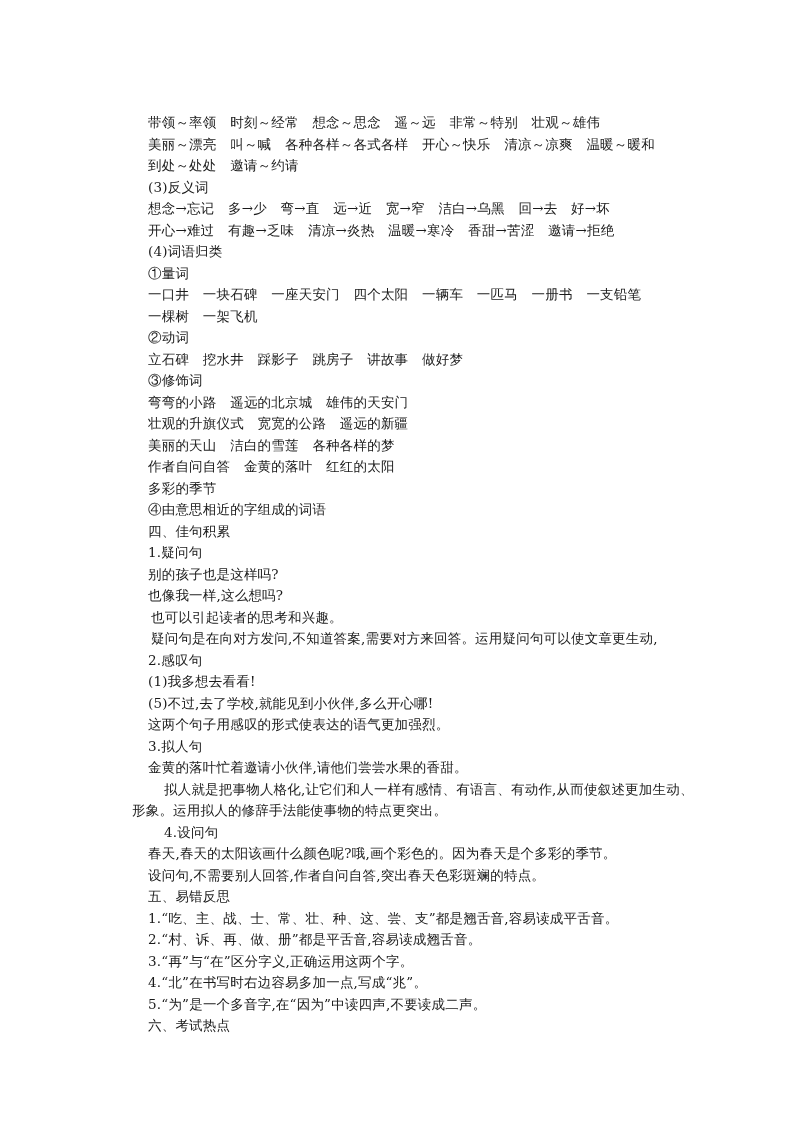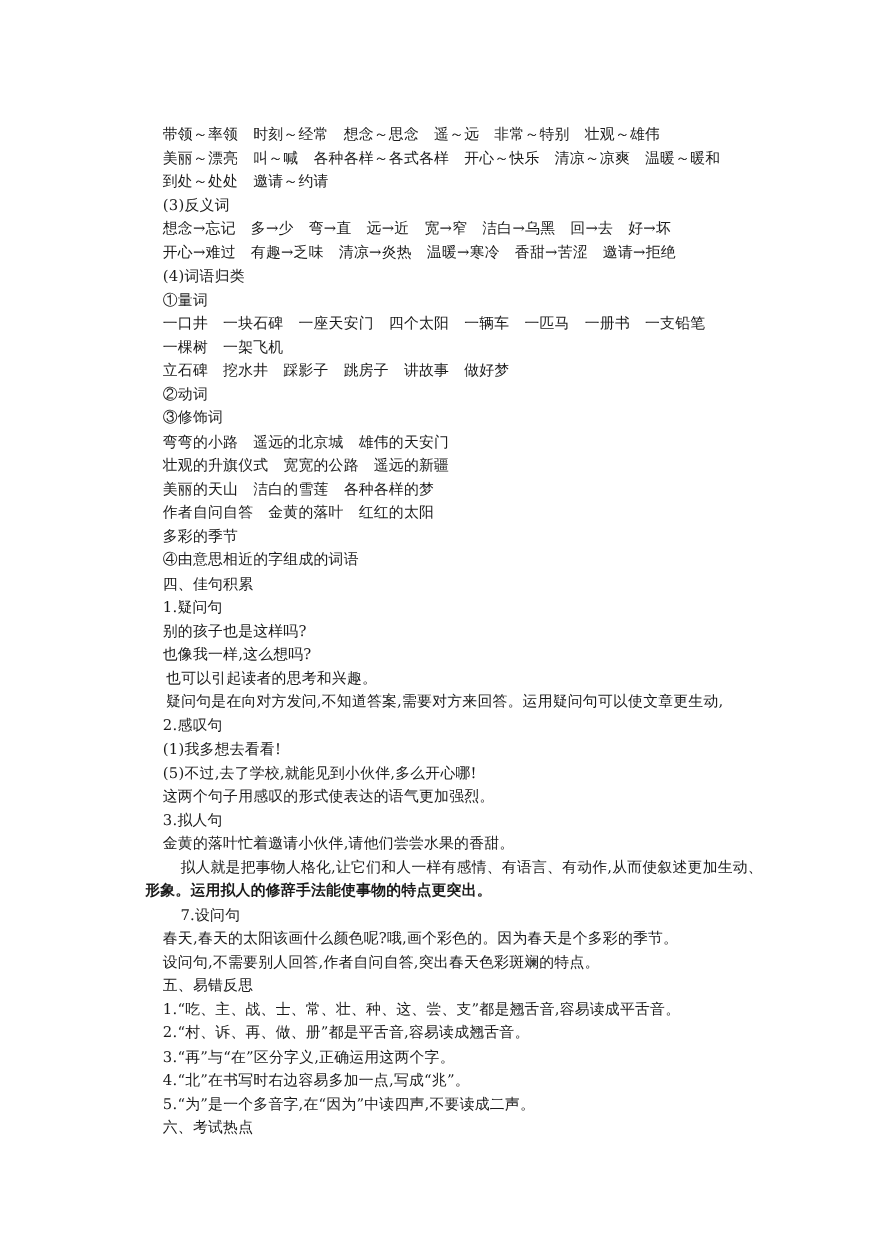--- a/index.html
+++ b/index.html
@@ -24,38 +24,38 @@
     }
     .line {
       height: 21.5px;
       line-height: 21.5px;
       font-size: 13.5px;
       white-space: nowrap;
       letter-spacing: 0.2px;
     }
     .line.indent1 { padding-left: 3px; }
     .line.indent2 { padding-left: 16px; }
-    .line.outdent { margin-left: -16px; font-weight: bold; }
+    .line.outdent { margin-left: -16px; }
   </style>
 </head>
 <body>
 
 <div class="page">
   <div class="line">带领～率领　时刻～经常　想念～思念　遥～远　非常～特别　壮观～雄伟</div>
   <div class="line">美丽～漂亮　叫～喊　各种各样～各式各样　开心～快乐　清凉～凉爽　温暖～暖和</div>
   <div class="line">到处～处处　邀请～约请</div>
   <div class="line">(3)反义词</div>
   <div class="line">想念→忘记　多→少　弯→直　远→近　宽→窄　洁白→乌黑　回→去　好→坏</div>
   <div class="line">开心→难过　有趣→乏味　清凉→炎热　温暖→寒冷　香甜→苦涩　邀请→拒绝</div>
   <div class="line">(4)词语归类</div>
   <div class="line">①量词</div>
   <div class="line">一口井　一块石碑　一座天安门　四个太阳　一辆车　一匹马　一册书　一支铅笔</div>
   <div class="line">一棵树　一架飞机</div>
+  <div class="line">②动词</div>
   <div class="line">立石碑　挖水井　踩影子　跳房子　讲故事　做好梦</div>
-  <div class="line">②动词</div>
   <div class="line">③修饰词</div>
   <div class="line">弯弯的小路　遥远的北京城　雄伟的天安门</div>
   <div class="line">壮观的升旗仪式　宽宽的公路　遥远的新疆</div>
   <div class="line">美丽的天山　洁白的雪莲　各种各样的梦</div>
   <div class="line">作者自问自答　金黄的落叶　红红的太阳</div>
   <div class="line">多彩的季节</div>
   <div class="line">④由意思相近的字组成的词语</div>
   <div class="line">四、佳句积累</div>
   <div class="line">1.疑问句</div>
   <div class="line">别的孩子也是这样吗?</div>
@@ -63,21 +63,21 @@
   <div class="line indent1">也可以引起读者的思考和兴趣。</div>
   <div class="line indent1">疑问句是在向对方发问,不知道答案,需要对方来回答。运用疑问句可以使文章更生动,</div>
   <div class="line">2.感叹句</div>
   <div class="line">(1)我多想去看看!</div>
   <div class="line">(5)不过,去了学校,就能见到小伙伴,多么开心哪!</div>
   <div class="line">这两个句子用感叹的形式使表达的语气更加强烈。</div>
   <div class="line">3.拟人句</div>
   <div class="line">金黄的落叶忙着邀请小伙伴,请他们尝尝水果的香甜。</div>
   <div class="line indent2">拟人就是把事物人格化,让它们和人一样有感情、有语言、有动作,从而使叙述更加生动、</div>
   <div class="line outdent">形象。运用拟人的修辞手法能使事物的特点更突出。</div>
-  <div class="line indent2">7.设问句</div>
+  <div class="line indent2">4.设问句</div>
   <div class="line">春天,春天的太阳该画什么颜色呢?哦,画个彩色的。因为春天是个多彩的季节。</div>
   <div class="line">设问句,不需要别人回答,作者自问自答,突出春天色彩斑斓的特点。</div>
   <div class="line">五、易错反思</div>
   <div class="line">1.“吃、主、战、士、常、壮、种、这、尝、支”都是翘舌音,容易读成平舌音。</div>
   <div class="line">2.“村、诉、再、做、册”都是平舌音,容易读成翘舌音。</div>
   <div class="line">3.“再”与“在”区分字义,正确运用这两个字。</div>
   <div class="line">4.“北”在书写时右边容易多加一点,写成“兆”。</div>
   <div class="line">5.“为”是一个多音字,在“因为”中读四声,不要读成二声。</div>
   <div class="line">六、考试热点</div>
 </div>

